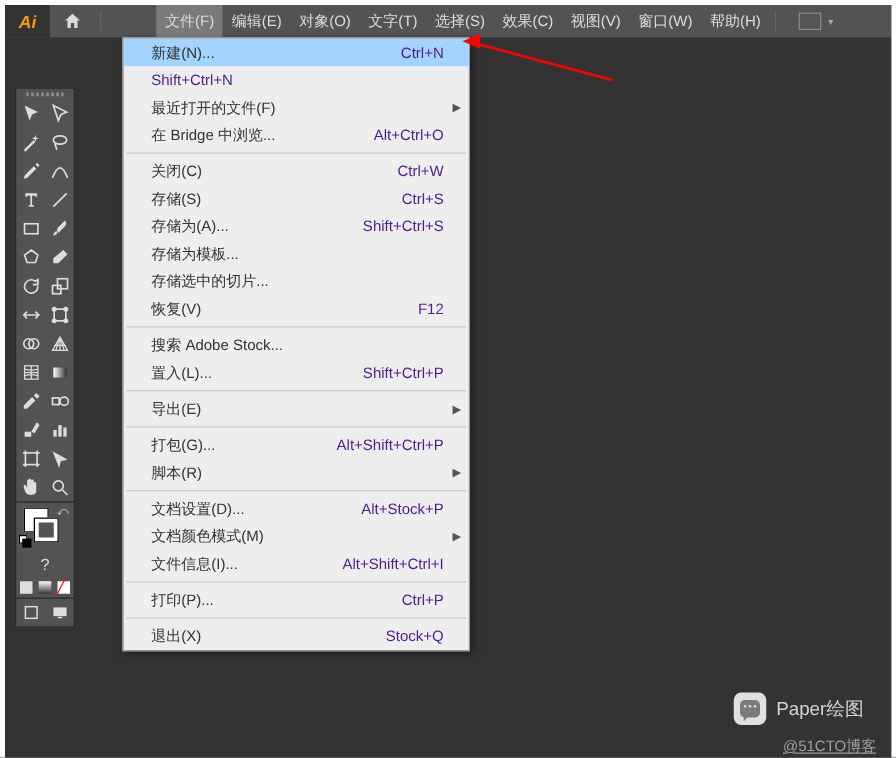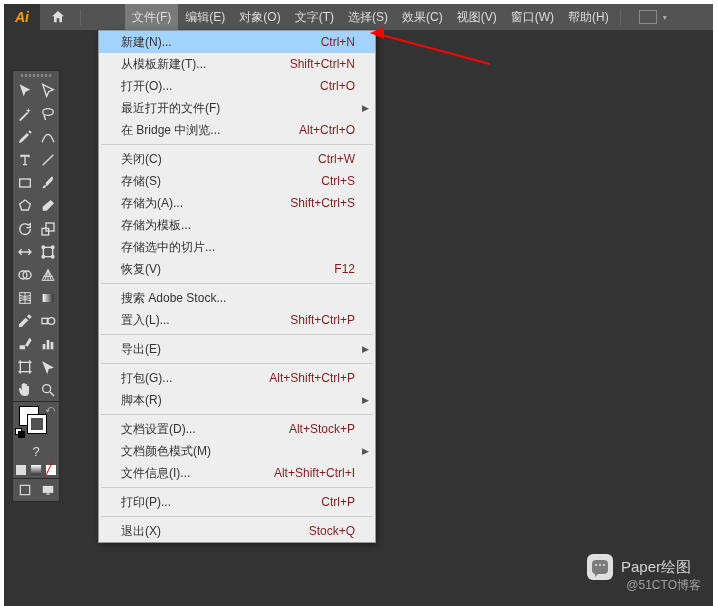--- a/index.html
+++ b/index.html
@@ -32,33 +32,33 @@
 .swap-arr { position: absolute; top: 2px; right: 4px; font-size: 9px; color: #ccc; }
 .mode-row { display: flex; width: 46px; }
 .mode-btn { width: 15px; height: 16px; display: flex; align-items: center; justify-content: center; }
 .mode-btn .box { width: 10px; height: 10px; }
 .q-btn { width: 46px; height: 22px; display: flex; align-items: center; justify-content: center; color: #ddd; font-size: 13px; }
 .screen-btn { width: 23px; height: 22px; display: flex; align-items: center; justify-content: center; color: #ddd; }
 .dropdown { position: absolute; top: 26px; left: 94px; width: 278px; background: #eee; border: 1px solid #999; box-shadow: 2px 2px 6px rgba(0,0,0,.4); font-size: 12px; color: #333; }
 .dd-item { display: flex; align-items: center; height: 22px; padding: 0 14px 0 22px; cursor: default; position: relative; gap: 41px; }
 .dd-item.hl { background: #a3d4ff; }
 .dd-item .lbl { flex: 1; }
-.dd-item .sc { color: #7f1d1d; margin-right: 6px; }
+.dd-item .sc { color: #4c1d95; margin-right: 6px; }
 .dd-item .arr { position: absolute; right: 6px; font-size: 9px; color: #555; }
 .dd-sep { height: 1px; background: #ccc; margin: 3px 2px; }
 .arrow-annot { position: absolute; top: 28px; left: 370px; pointer-events: none; }
 .arrow-line { width: 120px; height: 2px; background: #f00; transform: rotate(15deg); transform-origin: left center; }
 .arrow-head { position: absolute; left: -4px; top: -5px; width: 0; height: 0; border-right: 14px solid #f00; border-top: 6px solid transparent; border-bottom: 6px solid transparent; }
 .wm { position: absolute; right: 22px; bottom: 30px; display: flex; align-items: center; color: #eee; font-size: 15px; opacity: .85; }
 .wm-icon { width: 26px; height: 26px; border-radius: 6px; background: #fff; display: flex; align-items: center; justify-content: center; margin-right: 8px; }
 .wm-icon .bub { position: relative; width: 16px; height: 14px; background: #888; border-radius: 4px; }
 .wm-icon .bub::after { content: ''; position: absolute; bottom: -3px; left: 3px; width: 0; height: 0; border-top: 4px solid #888; border-right: 4px solid transparent; }
 .wm-dots { position: absolute; top: 4px; left: 3px; display: flex; gap: 2px; }
 .wm-dots span { width: 2px; height: 2px; background: #fff; border-radius: 50%; }
-.wm-sub { position: absolute; right: 12px; bottom: 16px; color: #ccc; font-size: 12px; opacity: .7; }
+.wm-sub { position: absolute; right: 12px; bottom: 4px; color: #ccc; font-size: 12px; opacity: .7; text-decoration: underline; }
 </style>
 </head>
 <body>
 
 <div class="app-frame">
 
   <div class="menubar">
     <div class="logo">Ai</div>
     <div class="home-icon">
       <svg viewBox="0 0 24 24" width="16" height="16" fill="#ddd">
@@ -290,26 +290,21 @@
         </div>
     </div>
   </div>
 
   <div class="dropdown" id="dd">
       <div class="dd-item hl">
         <span class="lbl">新建(N)...</span>
         <span class="sc">Ctrl+N</span>
       </div>
       <div class="dd-item">
-        <span class="lbl">从模板新建(T)...</span>
         <span class="sc">Shift+Ctrl+N</span>
-      </div>
-      <div class="dd-item">
-        <span class="lbl">打开(O)...</span>
-        <span class="sc">Ctrl+O</span>
       </div>
       <div class="dd-item">
         <span class="lbl">最近打开的文件(F)</span>
         <span class="arr">▶</span>
       </div>
       <div class="dd-item">
         <span class="lbl">在 Bridge 中浏览...</span>
         <span class="sc">Alt+Ctrl+O</span>
       </div>
       <div class="dd-sep"></div>

